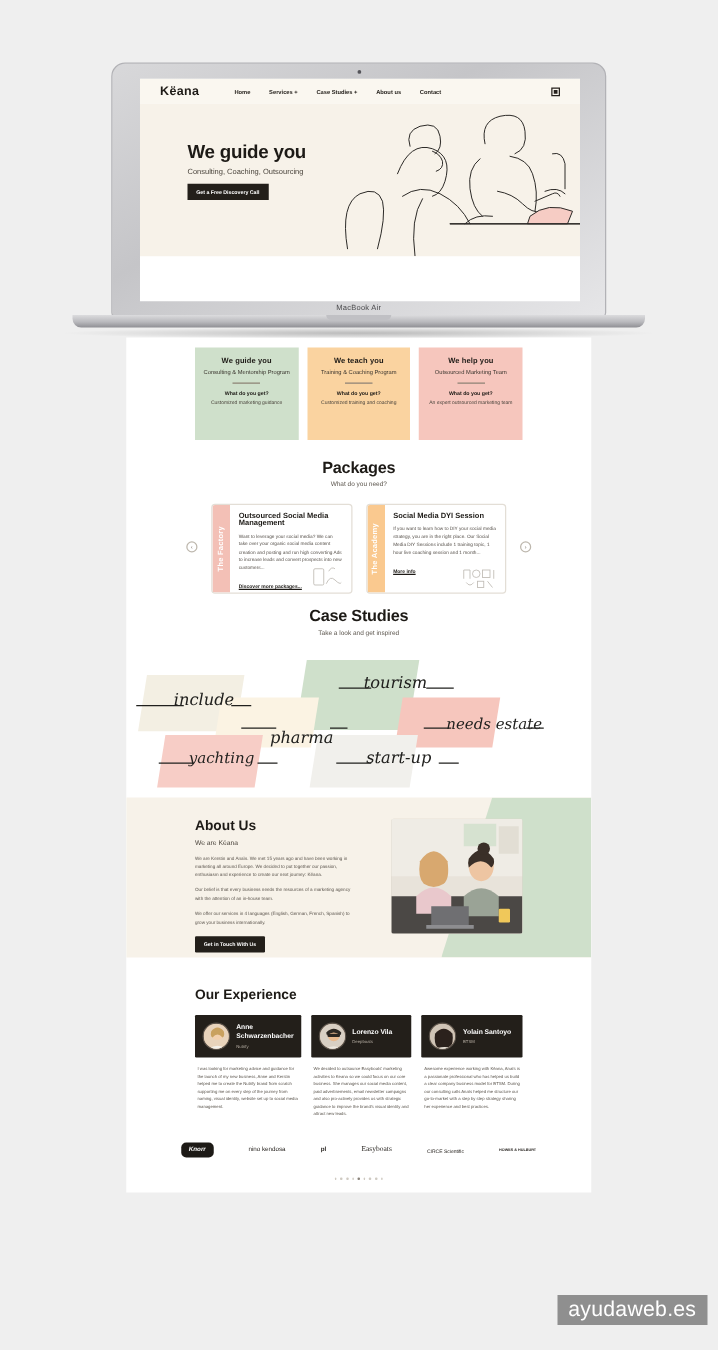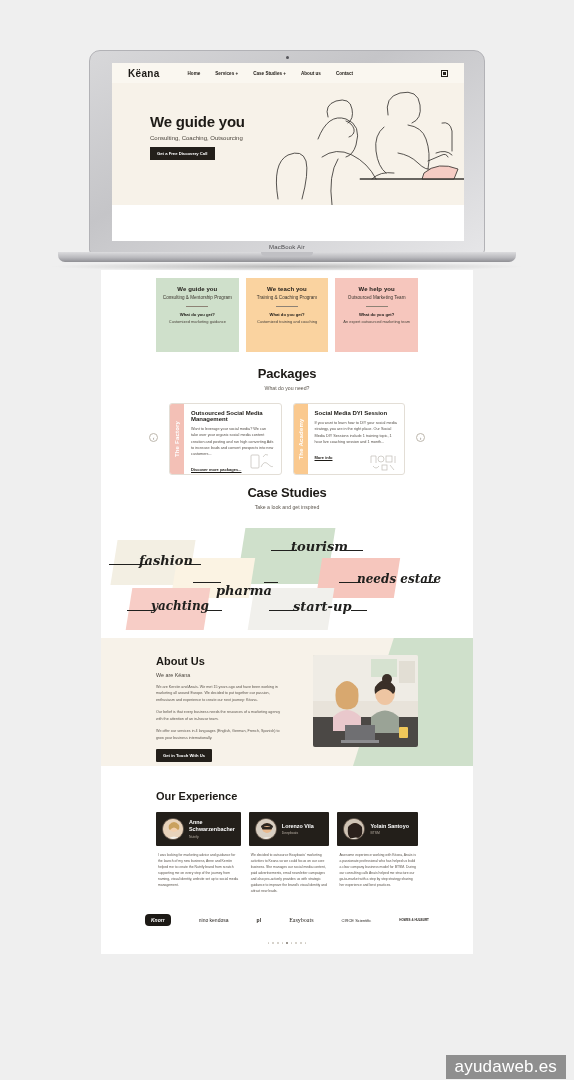--- a/index.html
+++ b/index.html
@@ -49,21 +49,21 @@
   .pk-title { font-size:6px; font-weight:bold; color:#1d1a16; }
   .pk-text { font-size:3.8px; line-height:1.65; color:#56504a; margin-top:4px; }
   .pk-link { font-size:4px; font-weight:bold; color:#1d1a16; text-decoration:underline; margin-top:5px; display:inline-block; }
   .pk-doodle { position:absolute; right:6px; bottom:3px; opacity:.55; }
   .pk-arrow { width:9px; height:9px; border-radius:50%; border:.5px solid #bdb7ad; display:flex;align-items:center;justify-content:center; font-size:5px; color:#8a837a; margin-top:30px;}
 
   
   .cs-sec { position:absolute; left:0; top:215px; width:372px; }
   .cs-canvas { position:relative; width:372px; height:122px; margin-top:12px; }
   .cs-blob { position:absolute; }
-  .cs-word { position:absolute; font-family:"DejaVu Serif", serif; font-style:italic; color:#20201e; white-space:nowrap;font-weight:bold; }
+  .cs-word { position:absolute; font-family:"DejaVu Serif", serif; font-style:italic; color:#20201e; white-space:nowrap; }
   .cs-line { position:absolute; height:1px; background:#20201e; }
 
   
   .ab-sec { position:absolute; left:0; top:368px; width:372px; height:128px; background:#f7f2e9; overflow:hidden; }
   .ab-green-a { position:absolute; right:0; top:0; width:120px; height:128px; background:#cfe0cb;
       clip-path: polygon(34% 0, 100% 0, 100% 100%, 0% 100%); }
   .ab-inner { position:absolute; left:0; top:0; width:372px; height:128px; }
   .ab-left { position:absolute; left:55px; top:17px; width:128px; }
   .ab-h2 { font-size:11px; font-weight:bold; color:#1d1a16; }
   .ab-sub { font-size:5.4px; color:#4b453d; margin-top:5px; }
@@ -131,21 +131,21 @@
   .hero-h1 { position:absolute; left:38px; top:30px; font-size:15px; font-weight:bold; color:#1d1a16; letter-spacing:-.2px; }
   .hero-sub { position:absolute; left:38px; top:52px; font-size:6px; color:#4b453d; }
   .hero-btn { position:absolute; left:38px; top:64px; background:#231f1a; color:#fff; font-size:4.2px; font-weight:bold; padding:4px 7px; }
   .hero-art { position:absolute; left:148px; top:4px; width:210px; height:118px; }
 
   .site-sec2 { height:36px; background:#ffffff; padding-top:9px; }
   .s2-h2 { text-align:center; font-size:13px; font-weight:bold; color:#1d1a16; }
   .s2-sub { text-align:center; font-size:5.2px; color:#5c564e; margin-top:4px; }
 
   
-  .wm { position:absolute; right:8px; bottom:1px; background:#8f8f8f; color:#fff;
+  .wm { position:absolute; right:8px; bottom:20px; background:#8f8f8f; color:#fff;
         font-size:17px; padding:2px 9px; letter-spacing:.2px; }
 </style>
 </head>
 <body>
 
 <div id="root">
 
   <div class="page-col">
 
     <div class="services-wrap">
@@ -224,21 +224,21 @@
       <div class="h2sub">Take a look and get inspired</div>
       <div class="cs-canvas">
         <div class="cs-blob" style="left:13px;top:18px;width:78px;height:45px;background:#f3efe3;transform:skewX(-9deg);"></div>
         <div class="cs-blob" style="left:140px;top:6px;width:90px;height:56px;background:#cfe0cb;transform:skewX(-9deg);"></div>
         <div class="cs-blob" style="left:73px;top:36px;width:78px;height:40px;background:#fbf3e3;transform:skewX(-9deg);"></div>
         <div class="cs-blob" style="left:218px;top:36px;width:78px;height:40px;background:#f6c6bd;transform:skewX(-9deg);"></div>
         <div class="cs-blob" style="left:28px;top:66px;width:78px;height:42px;background:#f7cdc6;transform:skewX(-9deg);"></div>
         <div class="cs-blob" style="left:150px;top:66px;width:80px;height:42px;background:#f1f0ec;transform:skewX(-9deg);"></div>
 
         <div class="cs-line" style="left:8px;top:42px;width:38px;"></div>
-        <div class="cs-word" style="left:38px;top:31px;font-size:13px;">fashion</div>
+        <div class="cs-word" style="left:38px;top:31px;font-size:13px;">include</div>
         <div class="cs-line" style="left:84px;top:42px;width:16px;"></div>
 
         <div class="cs-line" style="left:170px;top:28px;width:26px;"></div>
         <div class="cs-word" style="left:190px;top:17px;font-size:13px;">tourism</div>
         <div class="cs-line" style="left:240px;top:28px;width:22px;"></div>
 
         <div class="cs-line" style="left:92px;top:60px;width:28px;"></div>
         <div class="cs-word" style="left:115px;top:49px;font-size:13px;margin-top:12px;">pharma</div>
         <div class="cs-line" style="left:163px;top:60px;width:14px;"></div>
 

